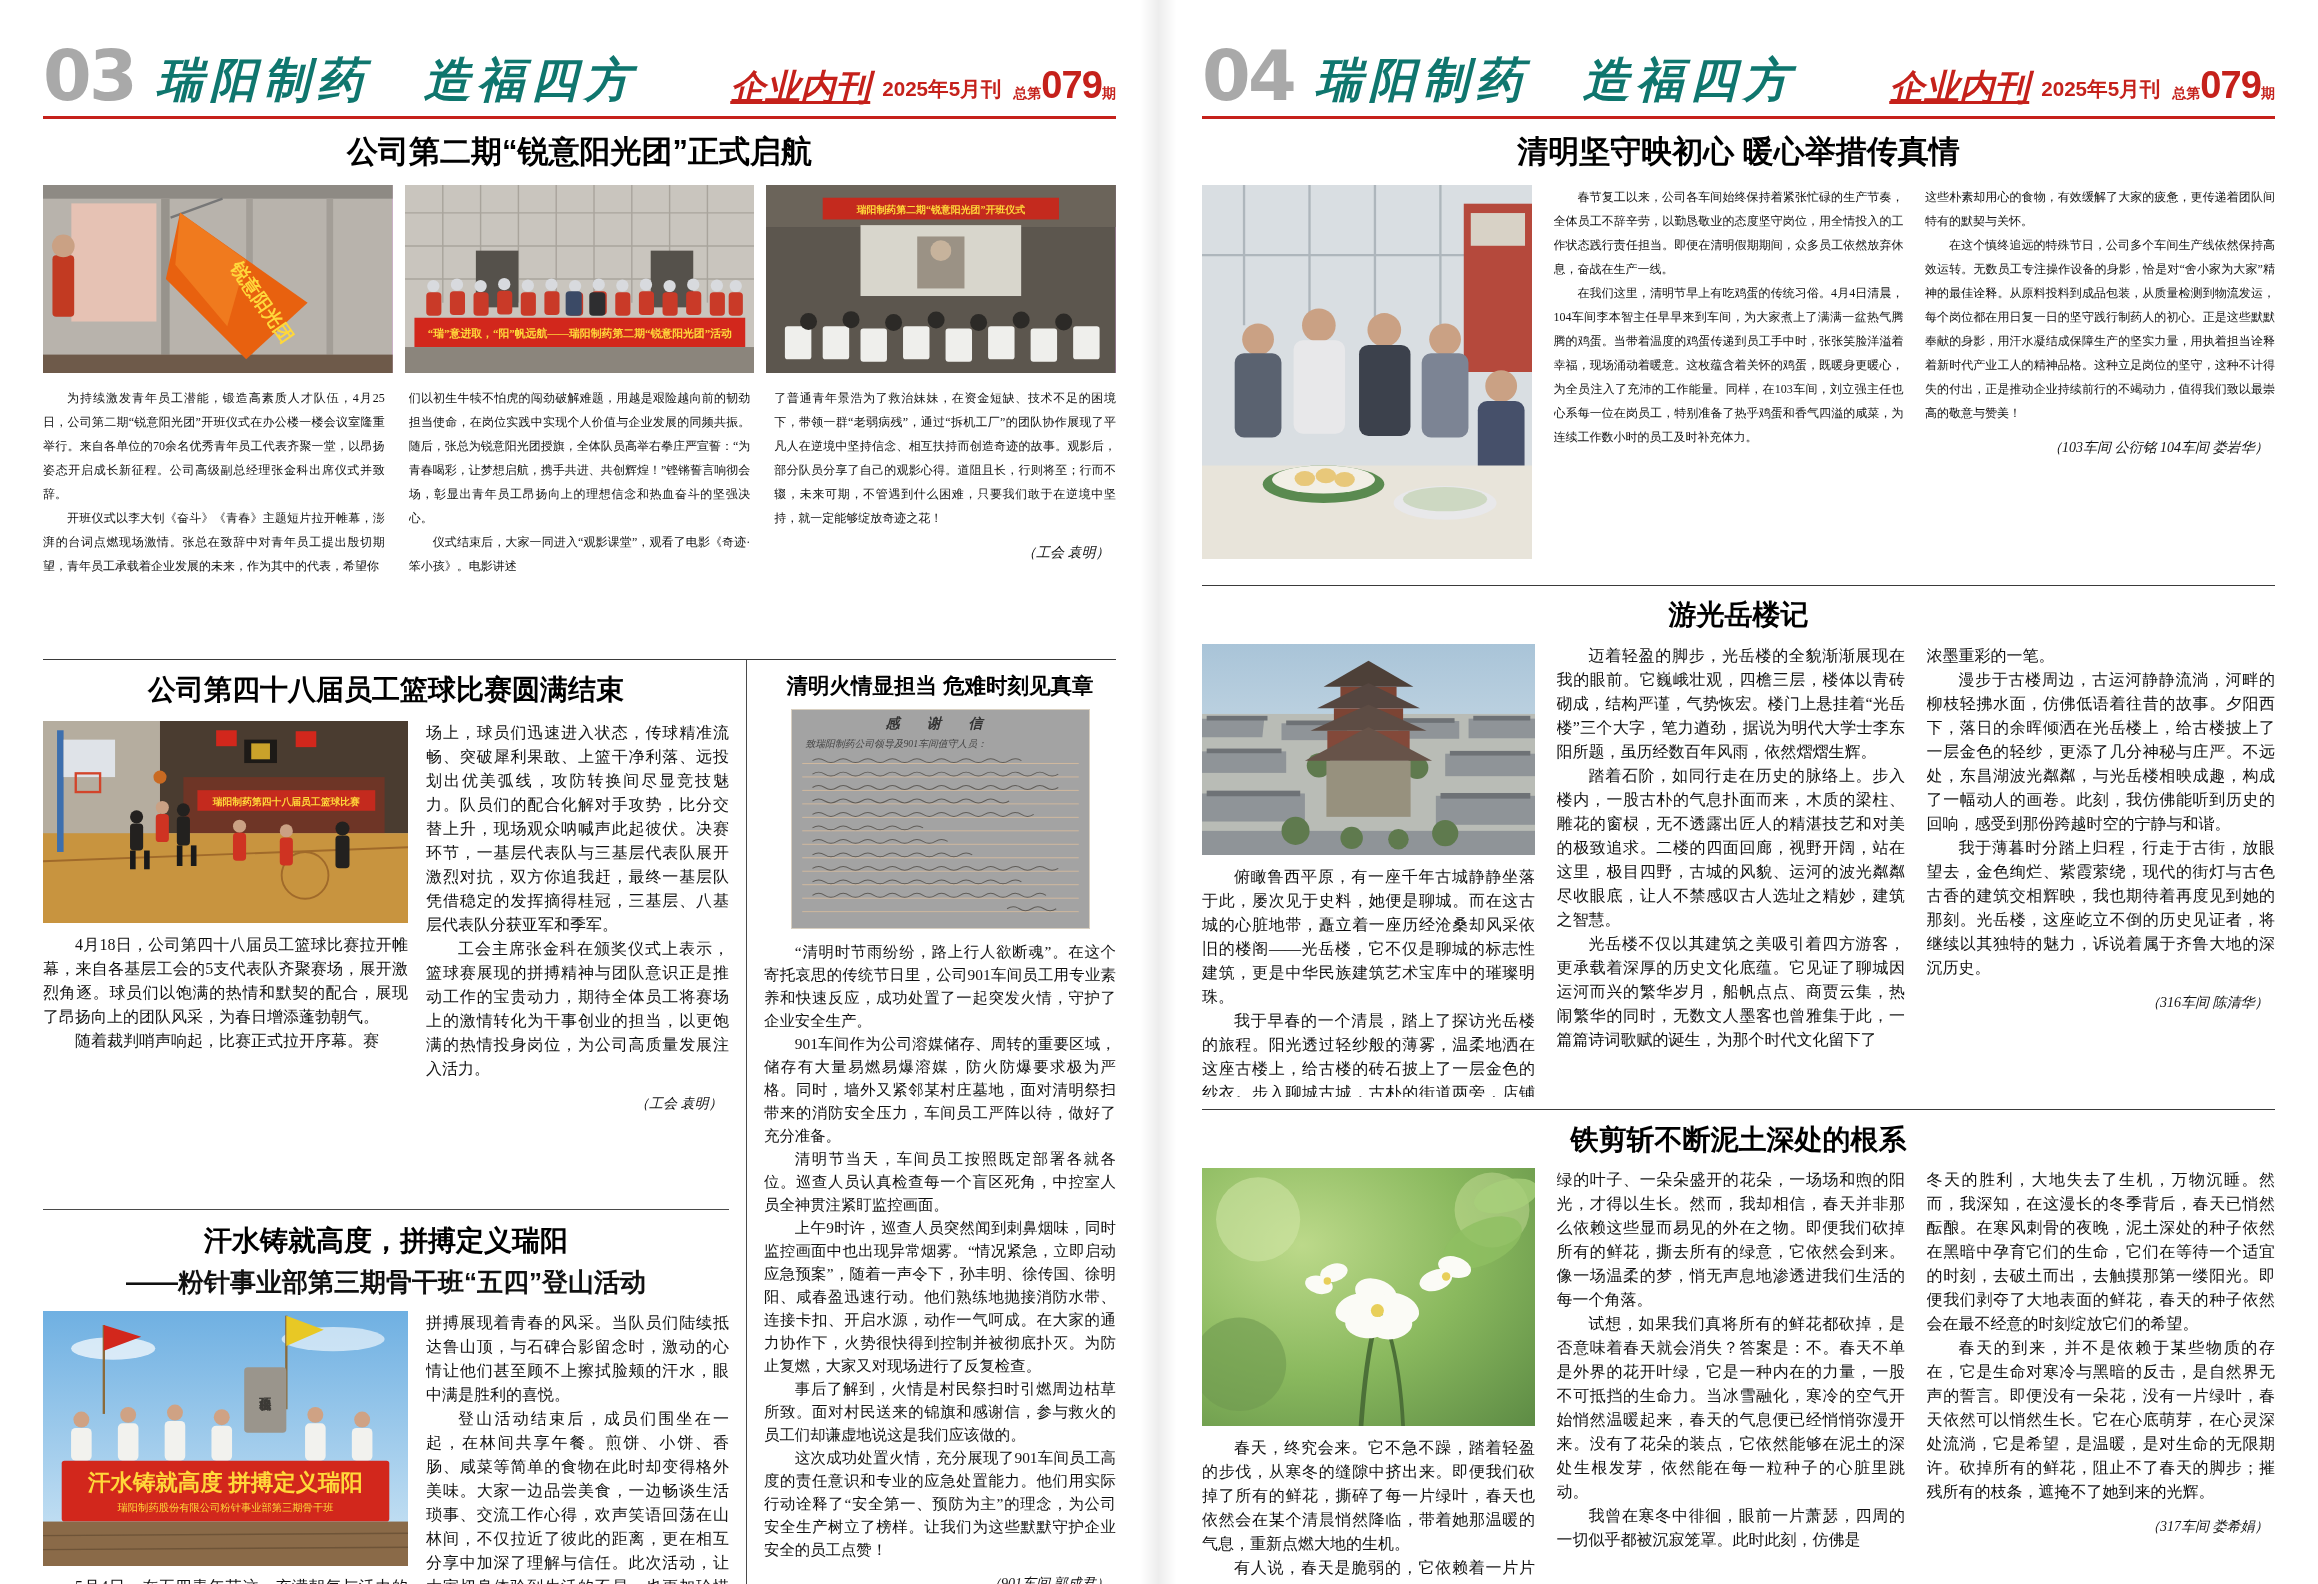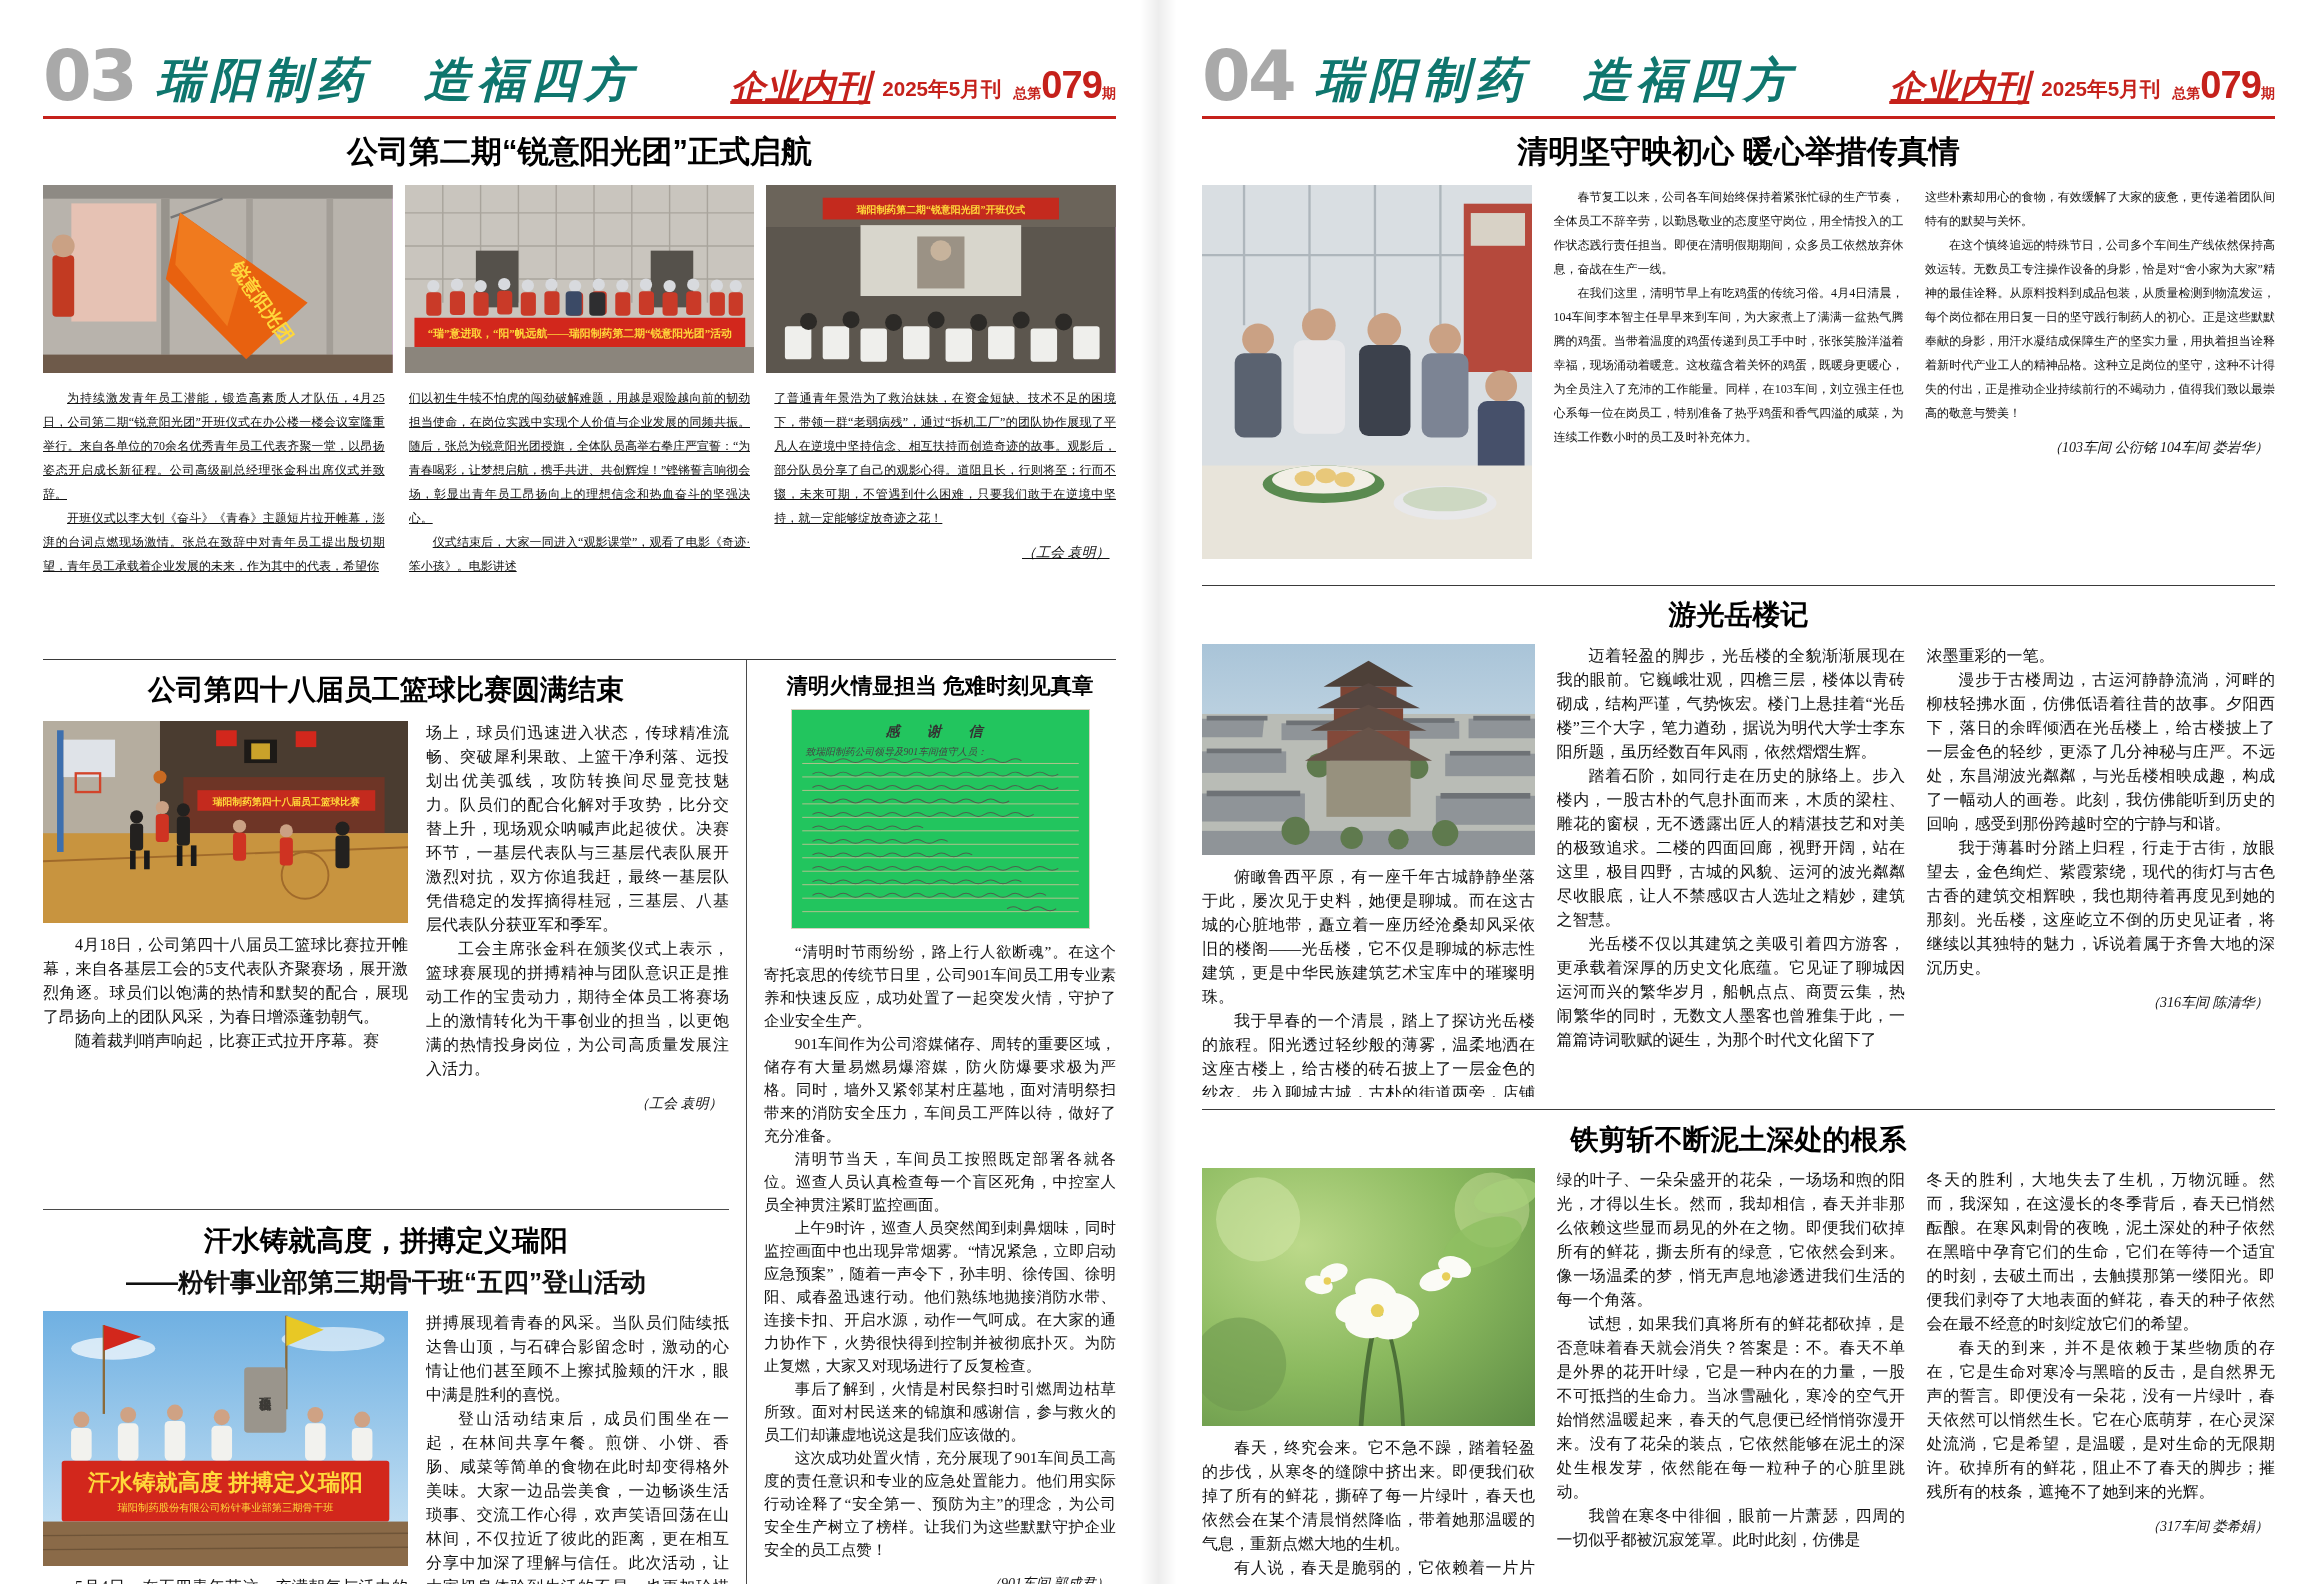--- a/index.html
+++ b/index.html
@@ -26,21 +26,21 @@
   .red-rule { height:3.7px; background:#c5211b; margin-top:7.5px; }
 
   
   .a-title { font-family:"Liberation Sans","DejaVu Sans",sans-serif; font-weight:900;
              text-align:center; color:#000; }
   .t-xl { font-size:31px; margin:12px 0 12px 0;text-align:center; }
   .t-lg { font-size:28px; }
   .t-md { font-size:21.5px; }
   .a-sub { font-family:"Liberation Sans","DejaVu Sans",sans-serif; font-weight:700;
            text-align:center; font-size:26px; margin-top:4.7px; }
-  .cols { display:flex; gap:24px;text-decoration:underline; }
+  .cols { display:flex; gap:24px; }
   .col { flex:1 1 0; text-align:justify; overflow:hidden; }
   .col p { font-size:12px; line-height:24px; text-indent:2em; }
   .col p.cont { text-indent:0; }
   .byline { text-align:right; font-style:italic; font-size:14px; margin-top:14px; padding-right:6.5px; }
   .photo { overflow:hidden; background:#f0abfc; }
   .photo svg { display:block; width:100%; height:100%; }
   .rule { border-top:1.4px solid #3a3a3a; }
 
   
   .pA-photos { display:flex; gap:12px; height:188px; margin-top:1.9px; }
@@ -58,22 +58,22 @@
   .textblock { text-align:justify; overflow:hidden; }
   .textblock p { font-size:16px; line-height:24px; text-indent:2em; }
   .textblock p.cont { text-indent:0; }
   .bd-rule { border-top:0.9px solid #4a4a4a; margin:14px 0 12px 0; }
   .secD-content { display:flex; gap:18px; margin-top:11.2px; }
   .secD-photoCol { width:365px; }
   .secD-photo { height:255px; }
   .secD-photoCol .textblock { margin-top:9.3px; }
   .secC .textblock { margin-top:11.2px; }
   .secC .textblock p { font-size:15.4px; line-height:23px; }
-  .letter { margin:9.3px auto 0 auto; width:299px; height:220px; background:#22c55e;
-            border:0.5px solid #d8cfc0; position:relative; padding:13px 14px; overflow:hidden; }
+  .letter { margin:9.3px auto 0 auto; width:299px; height:220px; background:#a3a3a3;
+            border:0.5px solid #d8cfc0; position:relative; padding:5px 14px; overflow:hidden; }
   .letter-title { text-align:center; font-size:14px; letter-spacing:12px; color:#333;
                   font-weight:700; font-style:italic; }
   .letter-salutation { font-size:9.8px; font-style:italic; color:#444; margin-top:4.7px; }
   .letter svg { position:absolute; left:0; top:40px; width:100%; height:calc(100% - 40px); }
 
   
   .secE-content { display:flex; gap:21.5px; margin-top:3.7px; height:388px; }
   .secE-photo { width:330px; height:374px; flex:0 0 auto; }
   .p4-rule { margin:12px 0 10.3px 0; }
   .sec3col { display:flex; gap:21.5px; margin-top:9.3px; }

